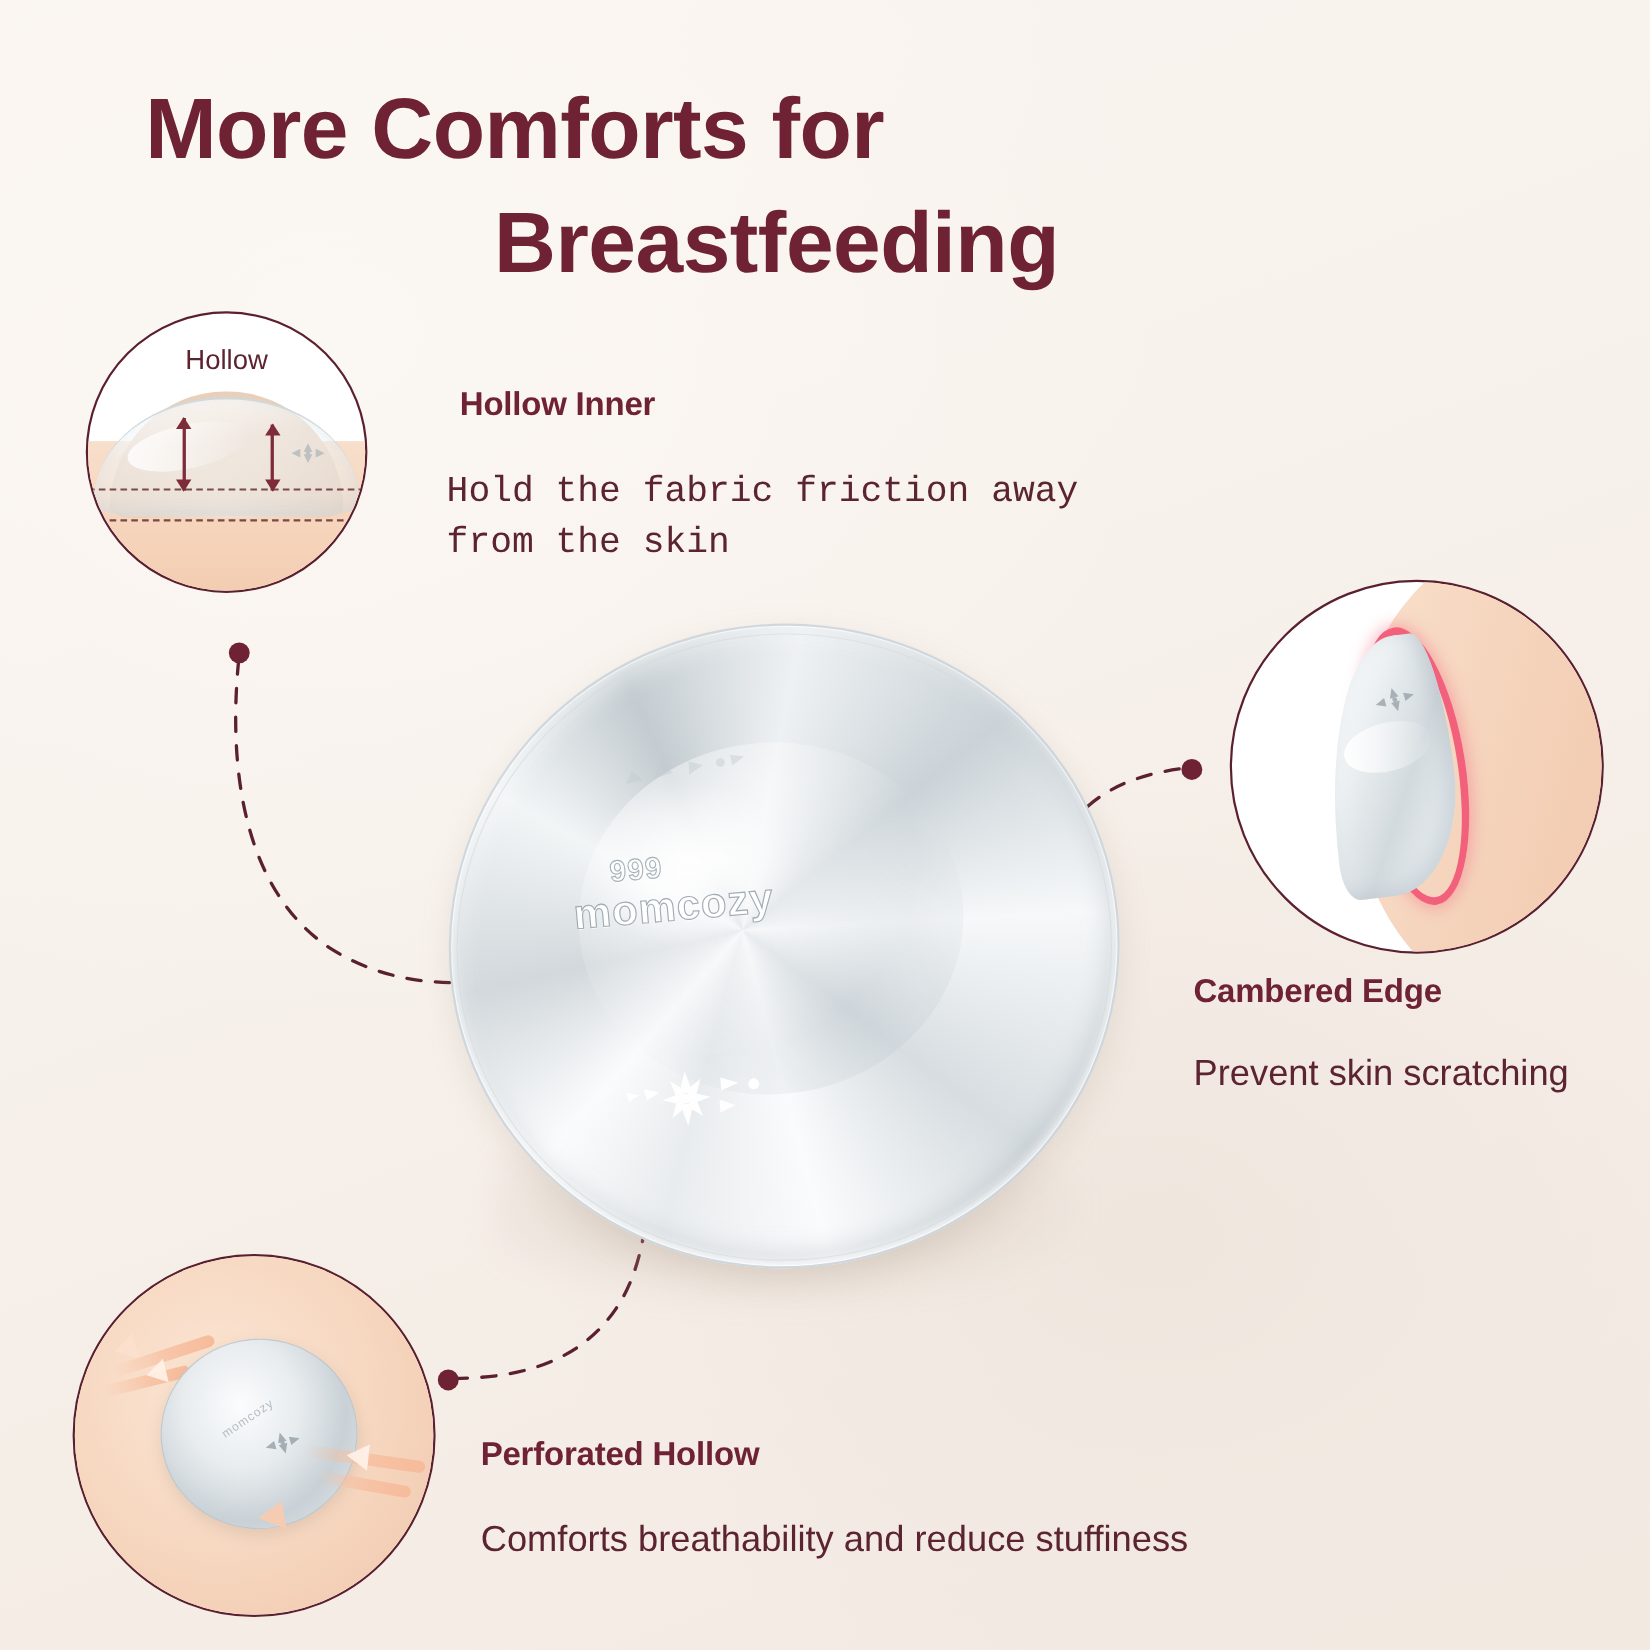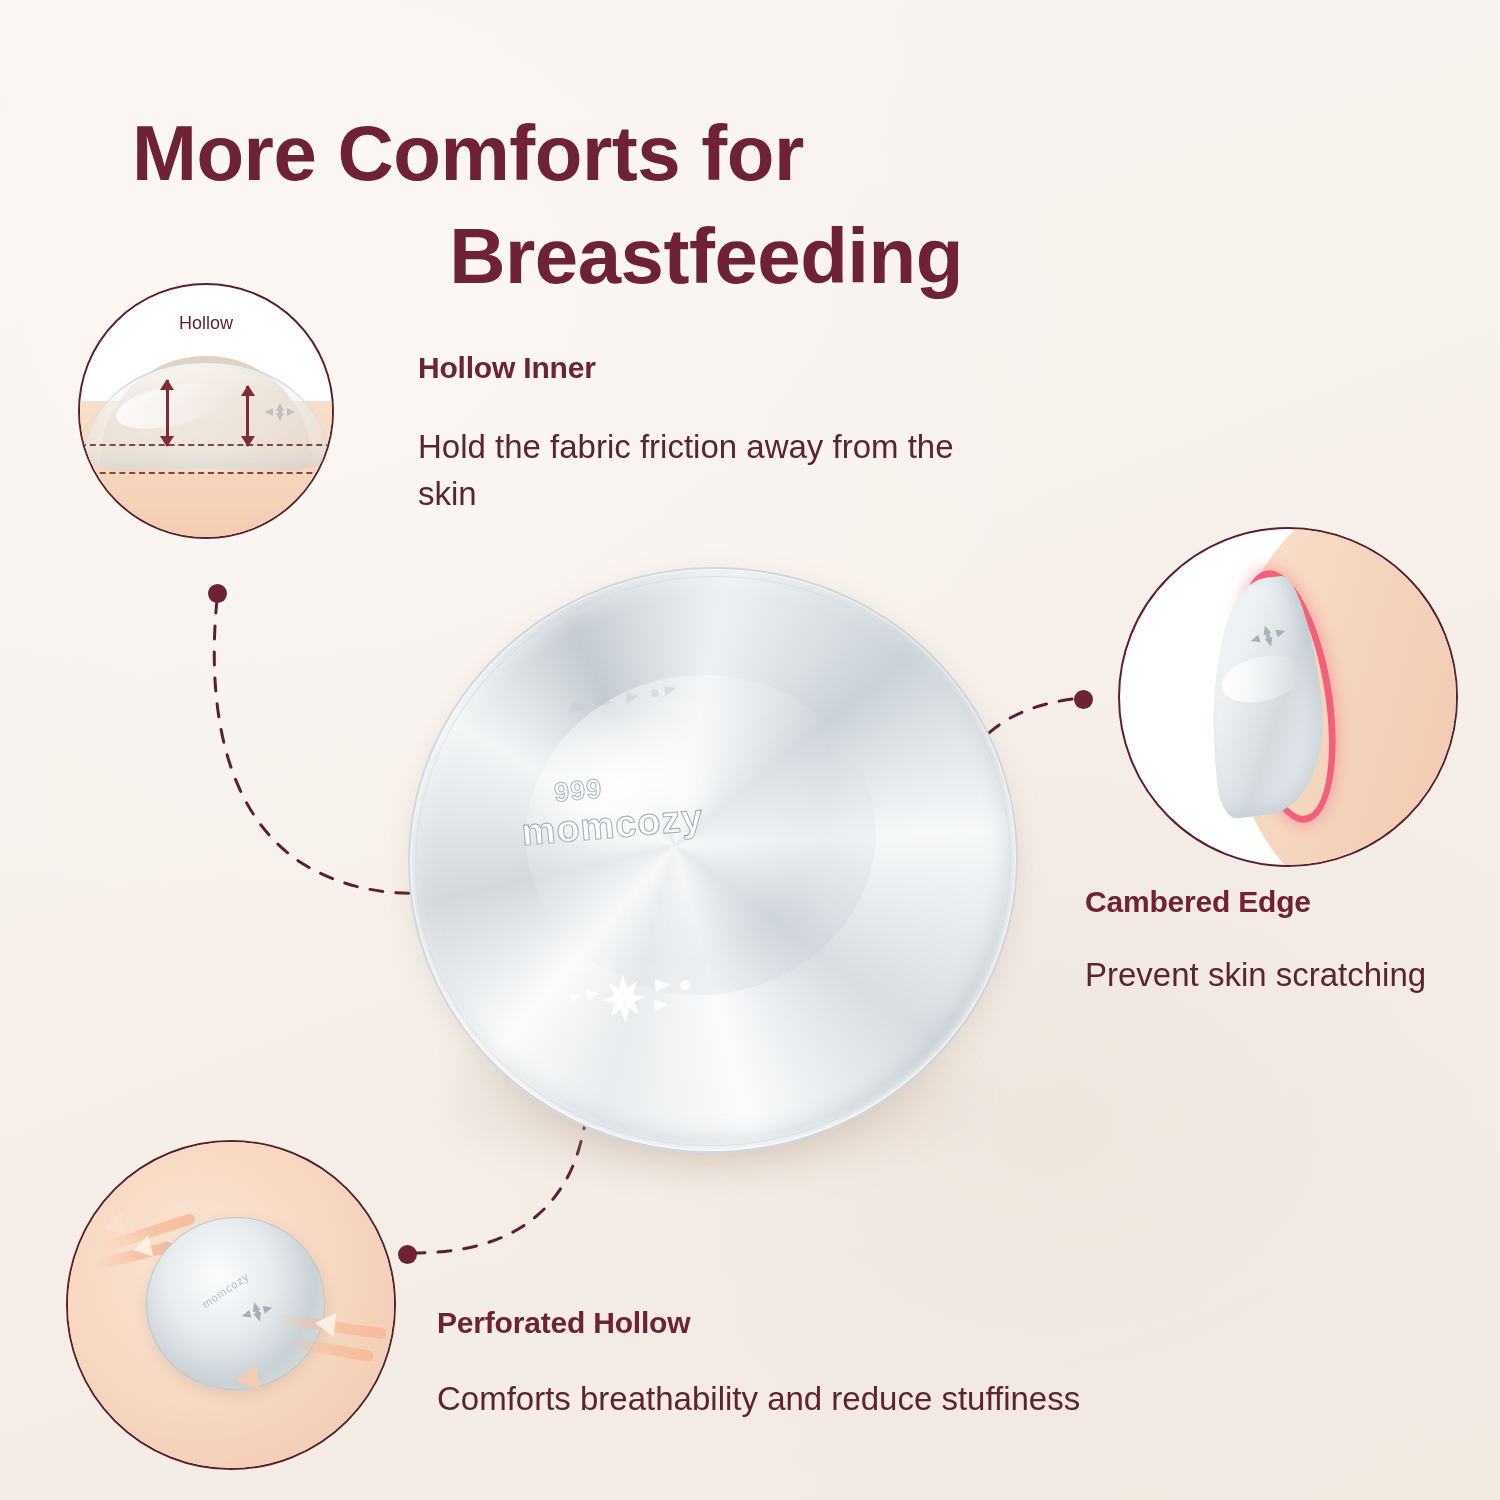--- a/index.html
+++ b/index.html
@@ -19,21 +19,20 @@
 
   
   .headline {
     position:absolute;
     left:0; top:66px; width:1430px;
     color:#6E2233;
     font-weight:bold;
     font-size:78px;
     line-height:1.32;
     letter-spacing:-0.5px;
-    margin-top:36px;
   }
   .headline .l1 { display:block; text-align:left; padding-left:132px; }
   .headline .l2 { display:block; text-align:center; padding-right:18px; }
 
   
   .feat-title {
     position:absolute;
     color:#6E2233;
     font-weight:bold;
     font-size:30px;
@@ -41,21 +40,21 @@
     white-space:nowrap;
   }
   .feat-desc {
     position:absolute;
     color:#5C2431;
     font-size:33px;
     line-height:1.42;
   }
 
   #t-hollow     { left:418px; top:351px; }
-  #d-hollow     { left:418px; top:424px; width:600px; }
+  #d-hollow     { left:406px; top:424px; width:600px;font-family:Liberation Mono, monospace; }
 
   #t-cambered   { left:1085px; top:885px; }
   #d-cambered   { left:1085px; top:952px; width:380px; }
 
   #t-perforated { left:437px; top:1306px; }
   #d-perforated { left:437px; top:1376px; width:960px; }
 
   
   .dot {
     position:absolute;
@@ -77,21 +76,21 @@
   }
   #inset-hollow     { left:78px;   top:283px;  width:256px; height:256px; }
   #inset-cambered   { left:1118px; top:527px;  width:340px; height:340px; }
   #inset-perforated { left:66px;   top:1140px; width:330px; height:330px; }
 
   
   .hollow-label {
     position:absolute; left:0; right:0; top:28px;
     text-align:center;
     color:#5C2431;
-    font-size:18px; font-weight:normal;
+    font-size:25px; font-weight:normal;
     z-index:6;
   }
   .skin-base {
     position:absolute; left:-8%; bottom:0; width:116%; height:54%;
     background:linear-gradient(180deg,#F7DFCB 0%,#F6D5BC 55%,#F3CDB2 100%);
   }
   .skin-mound {
     position:absolute; left:8%; bottom:26%; width:84%; height:46%;
     background:radial-gradient(ellipse at 50% 100%, #F2DFCD 0%, #EBD3BE 55%, #E4C8B1 100%);
     border-radius:50% 50% 12% 12% / 92% 92% 8% 8%;

